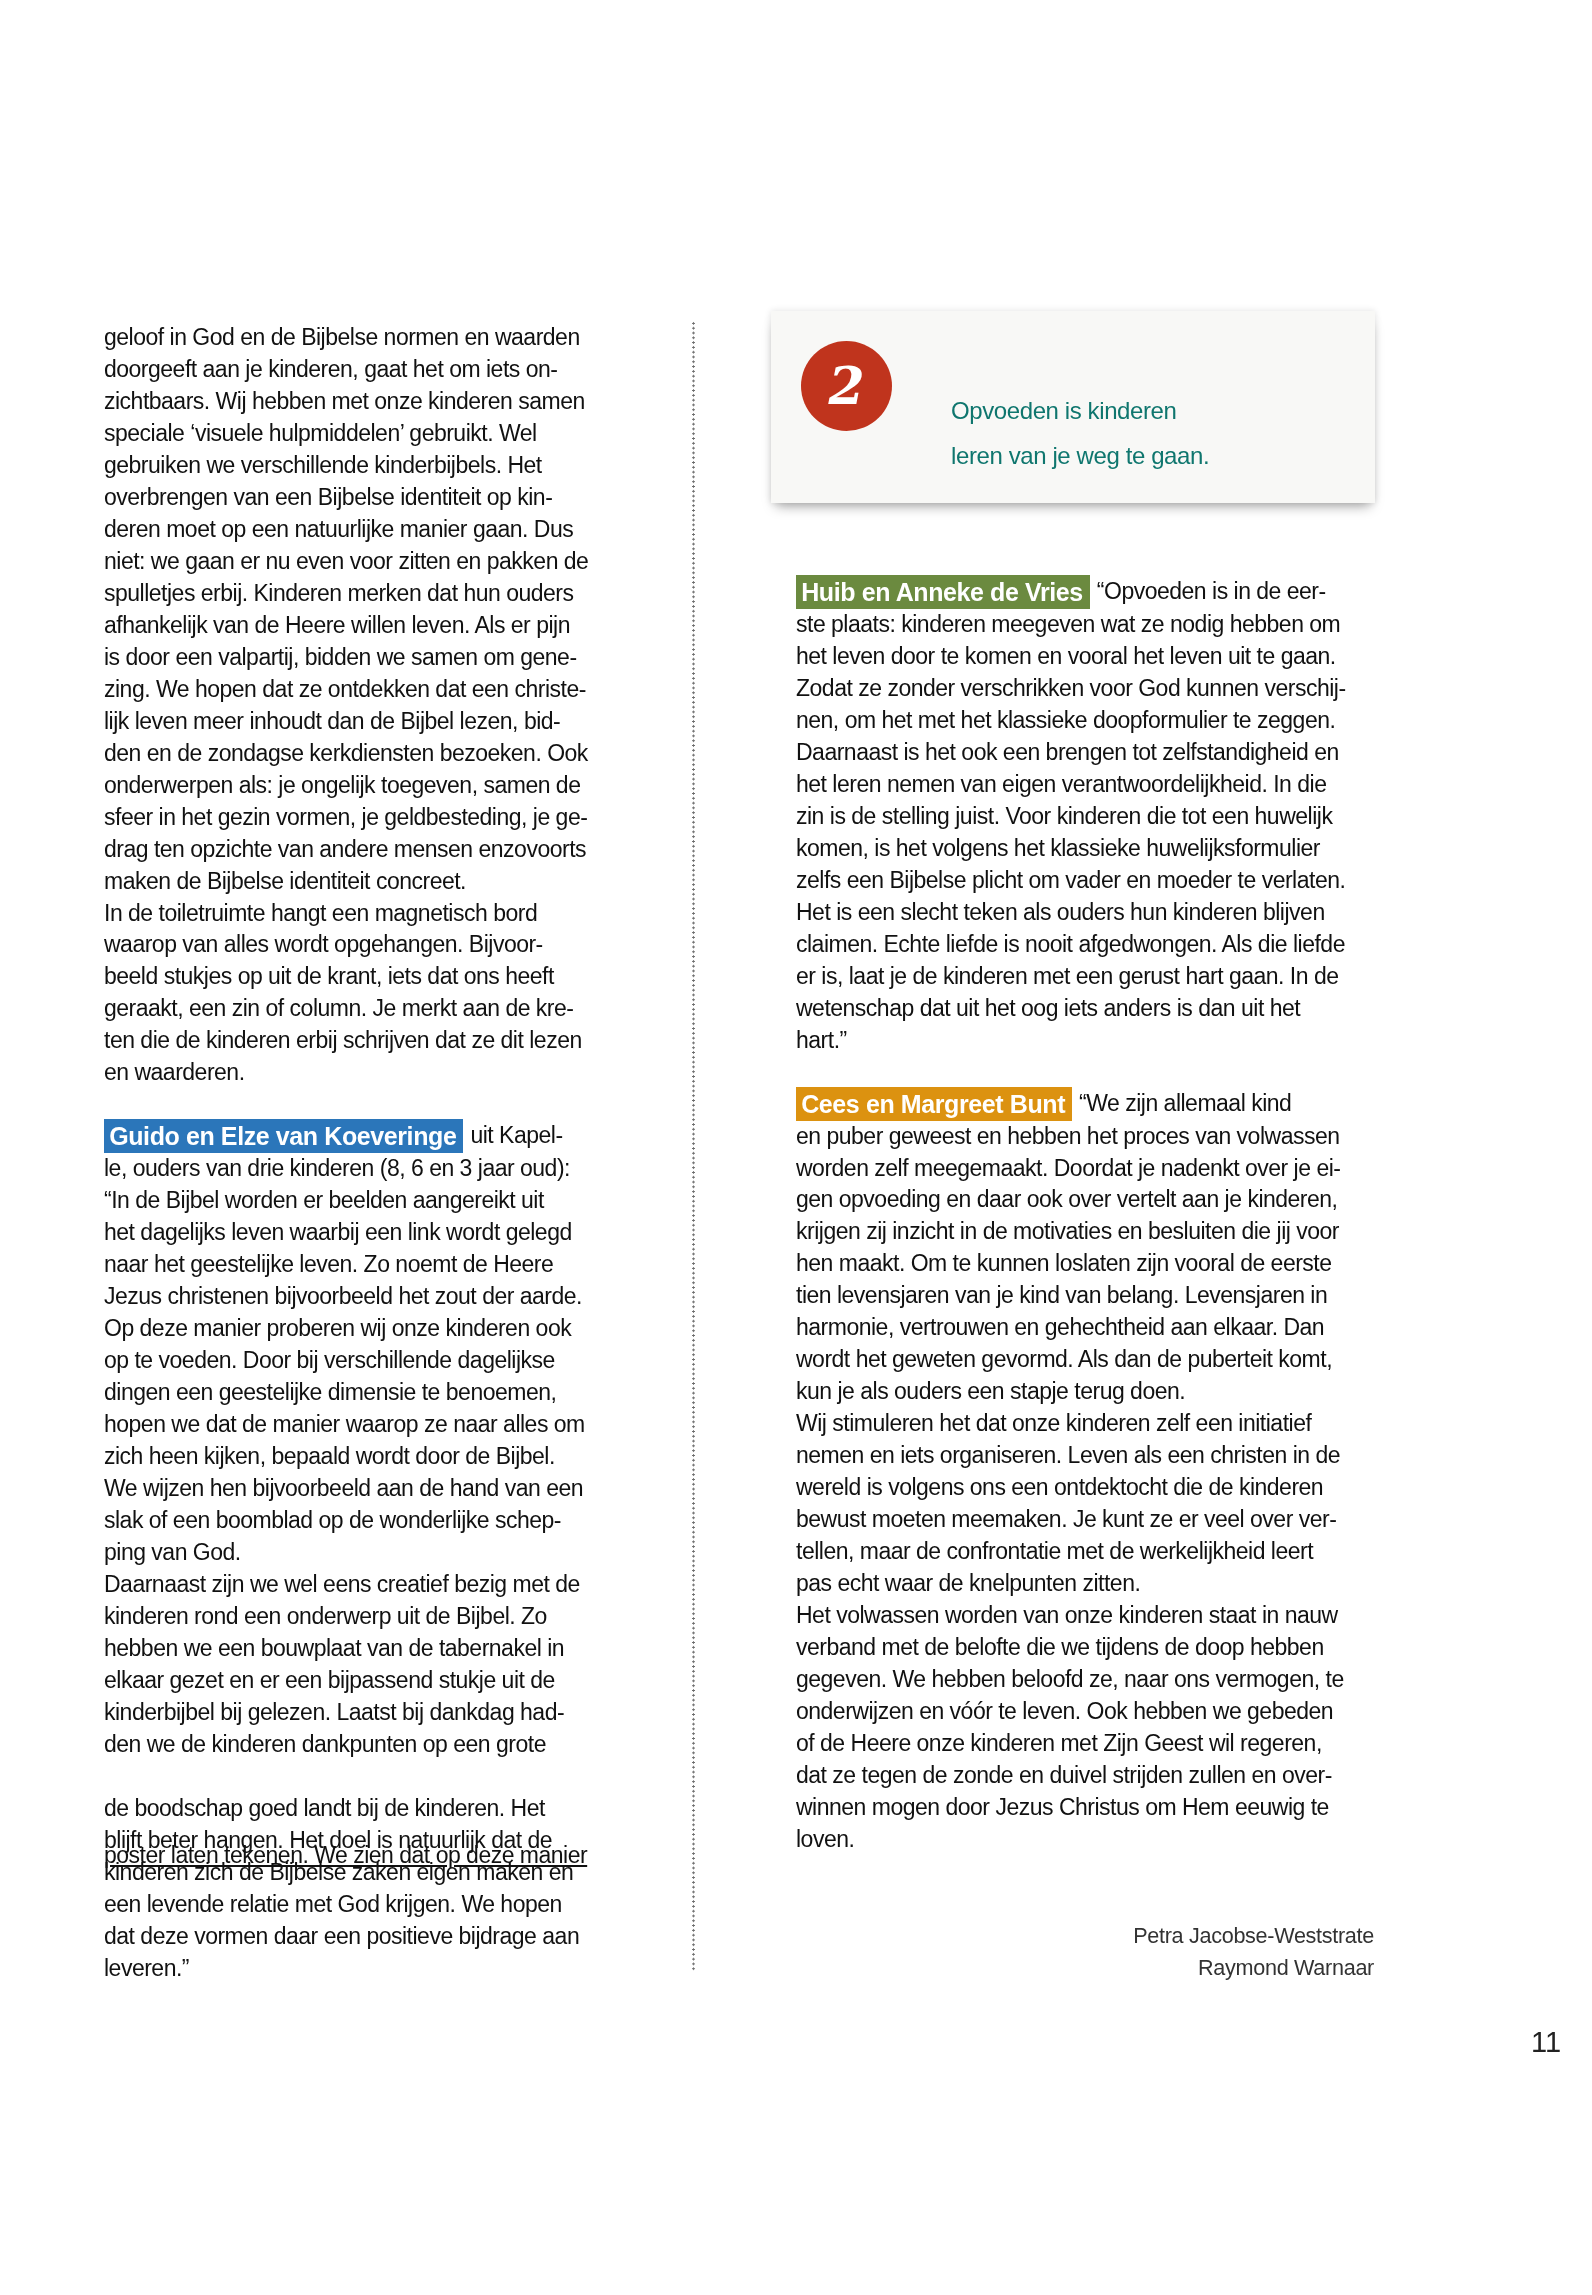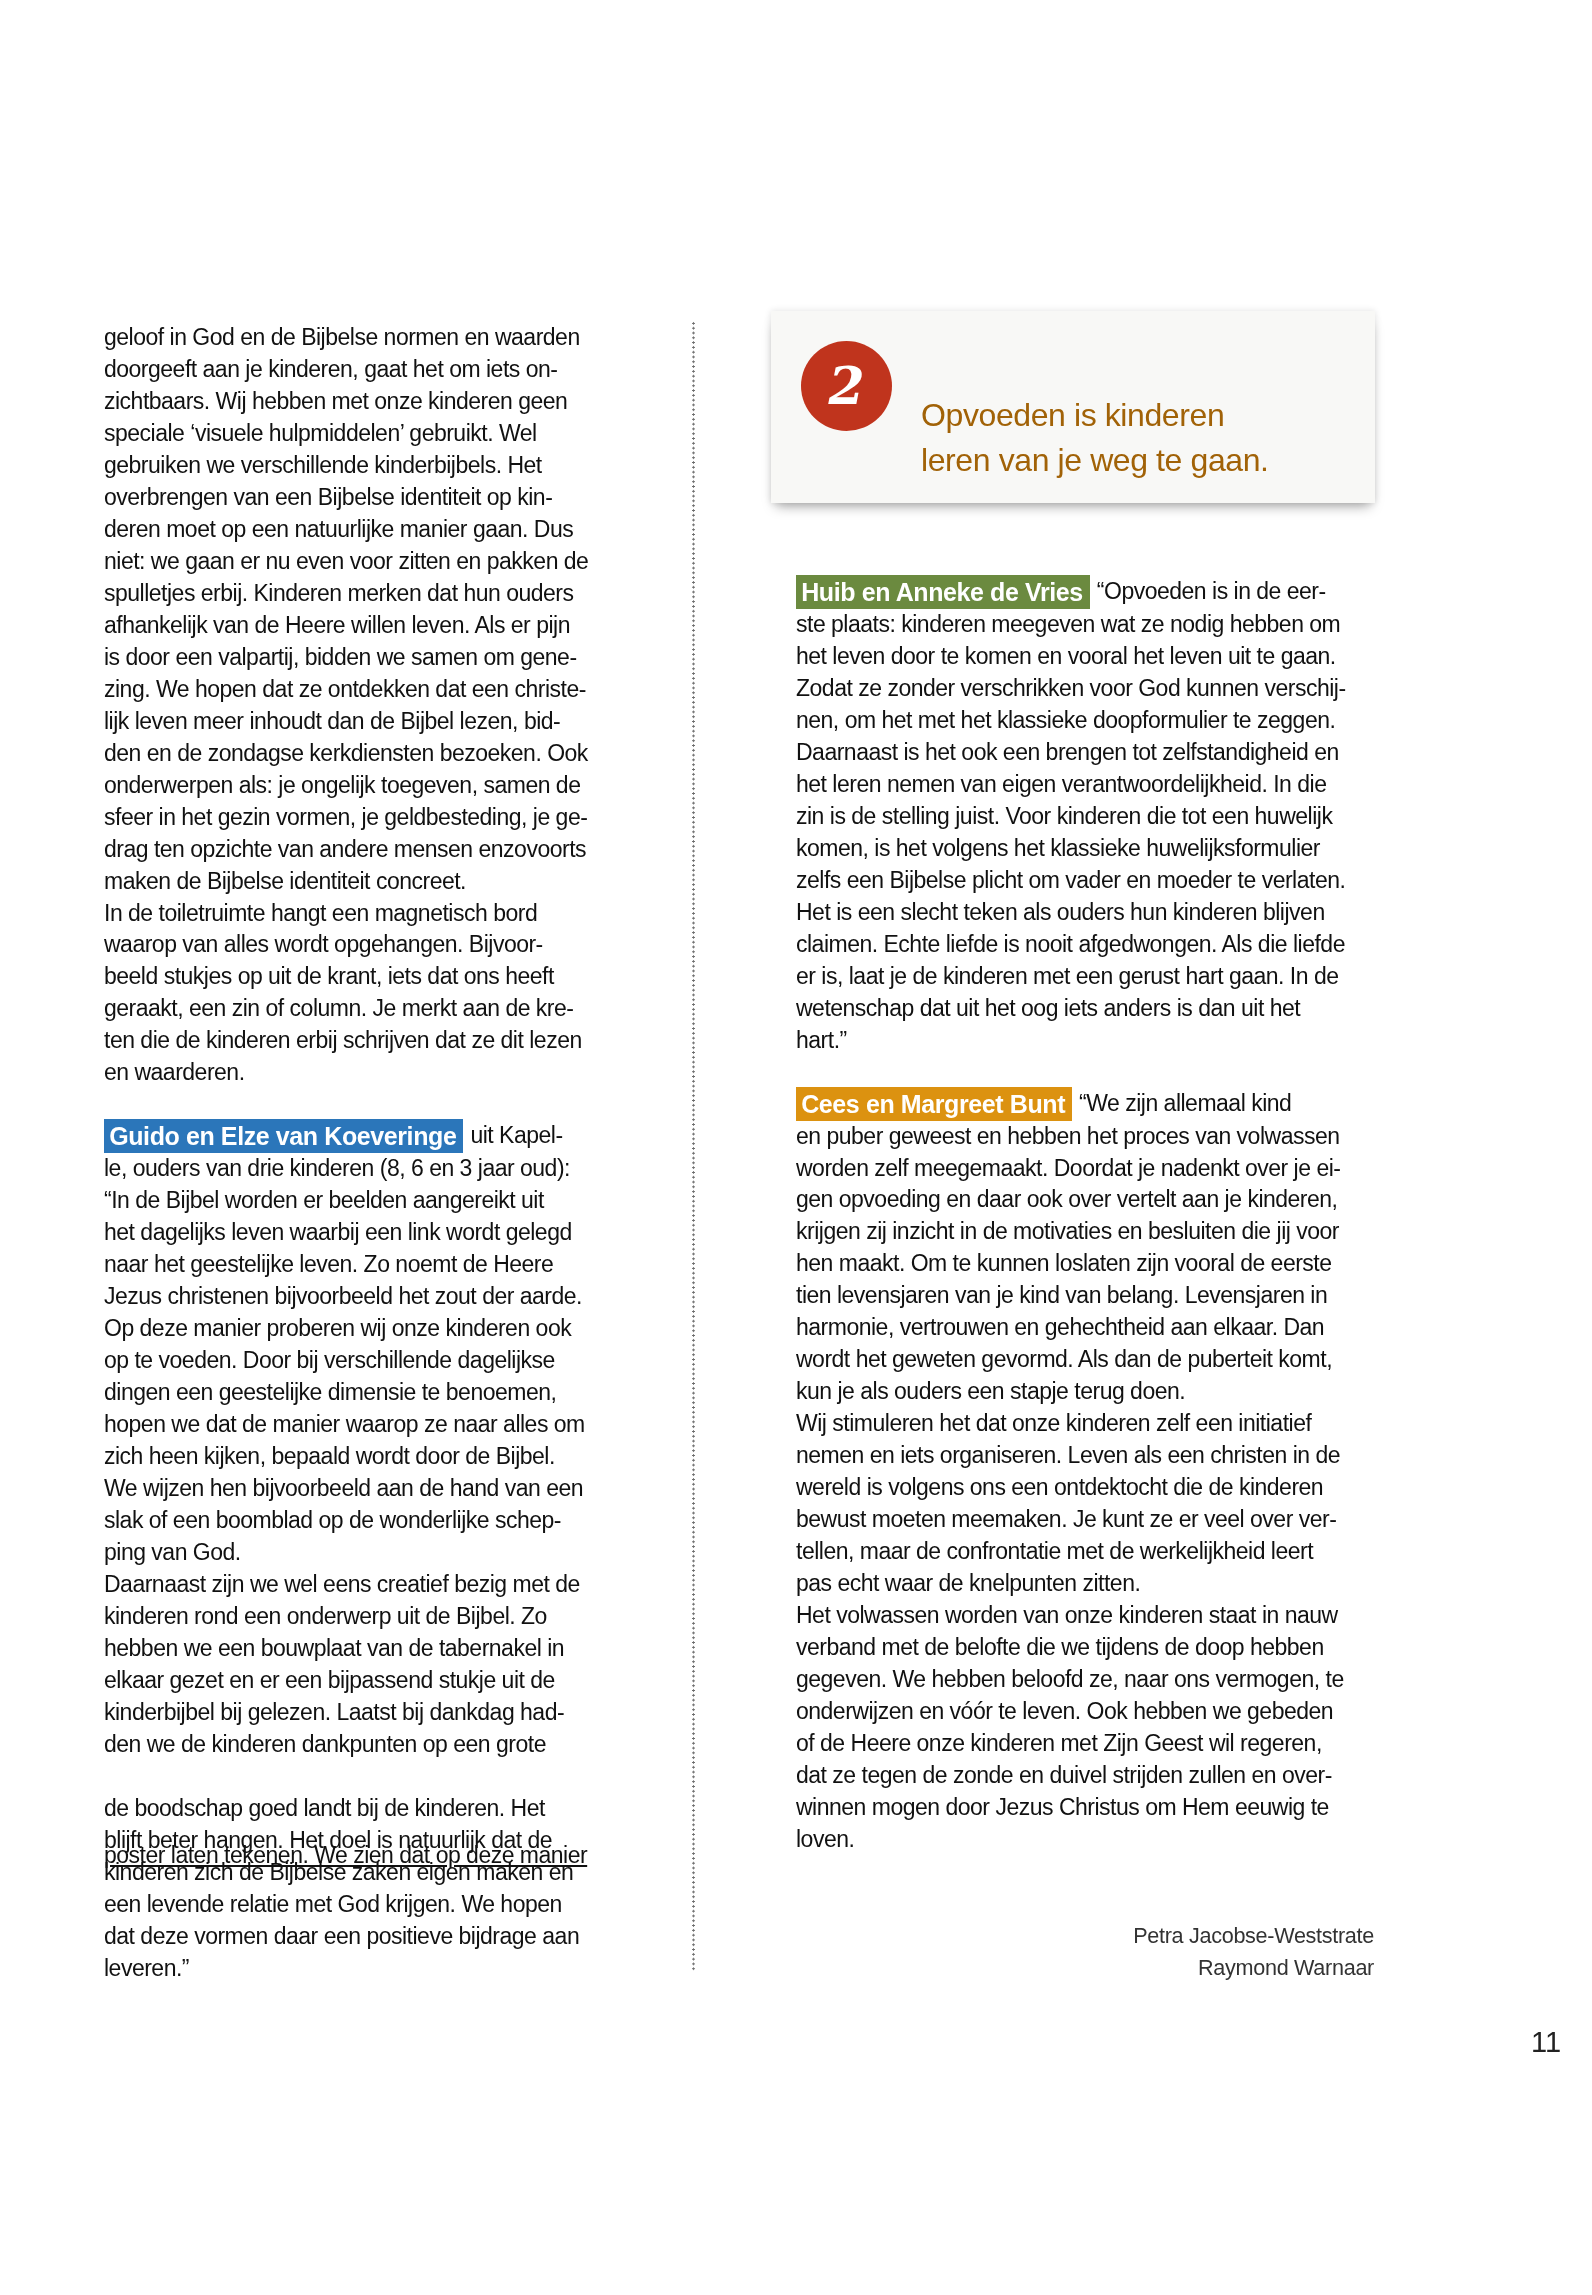--- a/index.html
+++ b/index.html
@@ -19,41 +19,41 @@
              background-size: 2.6px 4.8px; background-repeat: repeat-y; }
   .card { position: absolute; left: 771px; top: 311px; width: 604px; height: 192px;
           background: #F8F8F6; box-shadow: 0 8.6px 12px -5.2px rgba(0,0,0,0.35), 0 0 7px rgba(0,0,0,0.12); }
   .card .badge { position: absolute; left: 30px; top: 30px; width: 91px; height: 90px;
                  border-radius: 50%; background: #C0341D; color: #ffffff;
                  font-family: "DejaVu Serif", serif; font-weight: bold; font-style: italic;
                  font-size: 52px; line-height: 90px; text-align: center; }
   .card .title { position: absolute; left: 163px; top: 7px; font-family: "DejaVu Serif", serif;
                  font-weight: bold; font-style: italic; font-size: 50px; color: #0F2F3C;
                  letter-spacing: -0.9px; white-space: nowrap; }
-  .card .sub { position: absolute; left: 150px; font-size: 32px; color: #a16207; white-space: nowrap;
+  .card .sub { position: absolute; left: 180px; font-size: 24px; color: #0f766e; white-space: nowrap;
                letter-spacing: -0.4px; }
   .authors { position: absolute; right: 218px; text-align: right; font-size: 21.6px; color: #333333;
              white-space: nowrap; letter-spacing: -0.3px; }
   .pagenum { position: absolute; left: 1531px; top: 2026px; font-size: 29px; color: #222222; }
 </style>
 </head>
 <body>
 
 <div class="card">
   <div class="badge">2</div>
   <div class="sub" style="top:86px">Opvoeden is kinderen</div>
   <div class="sub" style="top:131px">leren van je weg te gaan.</div>
 </div>
 
 <div class="divider"></div>
 
 <div class="col" id="left-col" style="left:104px; top:321px; width:518px;">
     <div class="line" style="top: 0px;">geloof in God en de Bijbelse normen en waarden</div>
     <div class="line" style="top: 32px;">doorgeeft aan je kinderen, gaat het om iets on-</div>
-    <div class="line" style="top: 64px;">zichtbaars. Wij hebben met onze kinderen geen</div>
+    <div class="line" style="top: 64px;">zichtbaars. Wij hebben met onze kinderen samen</div>
     <div class="line" style="top: 96px;">speciale ‘visuele hulpmiddelen’ gebruikt. Wel</div>
     <div class="line" style="top: 128px;">gebruiken we verschillende kinderbijbels. Het</div>
     <div class="line" style="top: 160px;">overbrengen van een Bijbelse identiteit op kin-</div>
     <div class="line" style="top: 192px;">deren moet op een natuurlijke manier gaan. Dus</div>
     <div class="line" style="top: 224px;">niet: we gaan er nu even voor zitten en pakken de</div>
     <div class="line" style="top: 256px;">spulletjes erbij. Kinderen merken dat hun ouders</div>
     <div class="line" style="top: 288px;">afhankelijk van de Heere willen leven. Als er pijn</div>
     <div class="line" style="top: 320px;">is door een valpartij, bidden we samen om gene-</div>
     <div class="line" style="top: 352px;">zing. We hopen dat ze ontdekken dat een christe-</div>
     <div class="line" style="top: 384px;">lijk leven meer inhoudt dan de Bijbel lezen, bid-</div>

